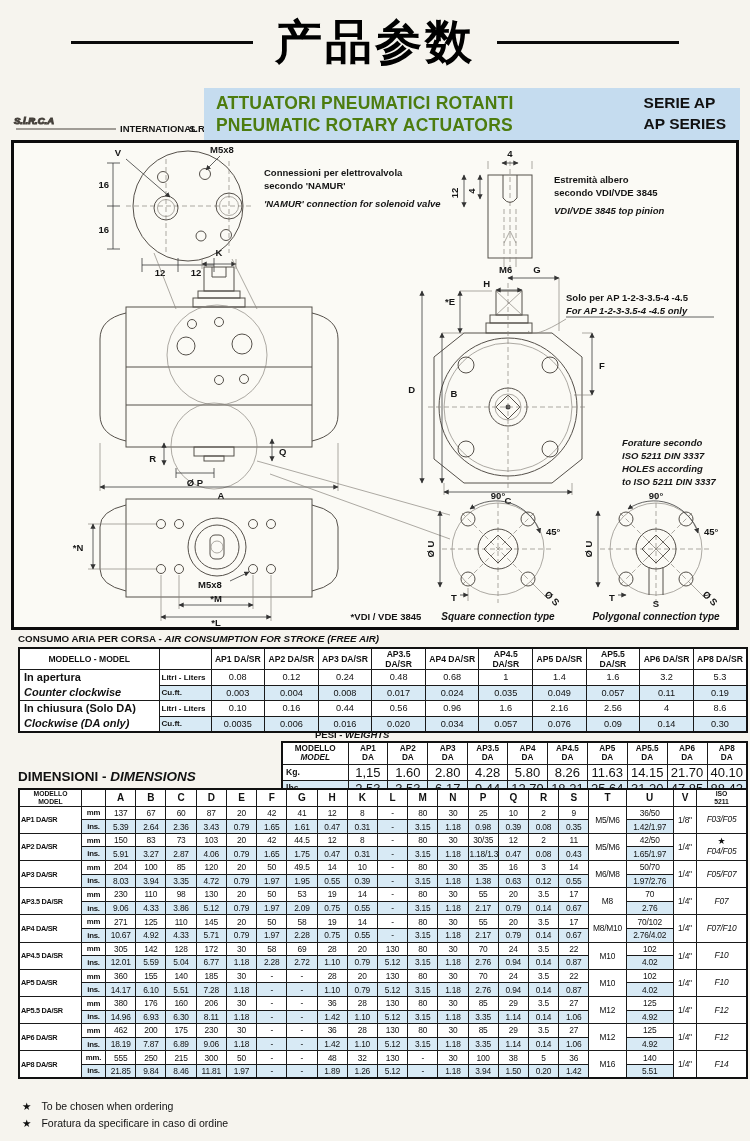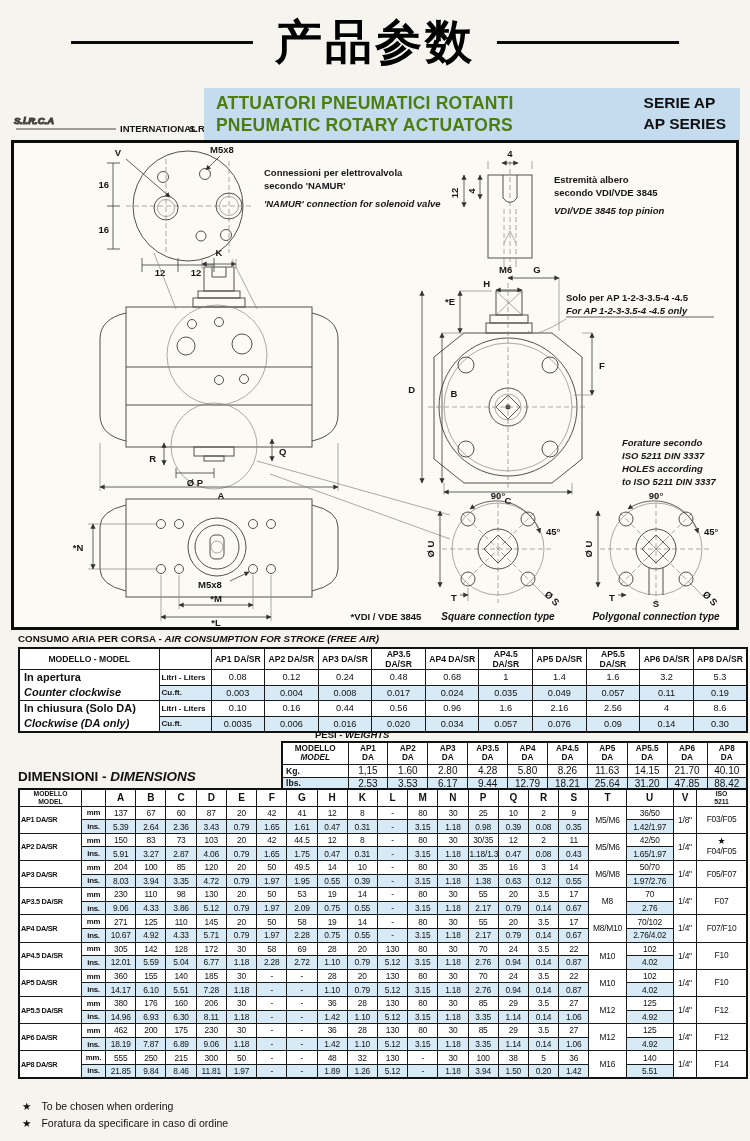--- a/index.html
+++ b/index.html
@@ -47,36 +47,36 @@
   table.air td.rowlabel .l2{font-size:11px;font-weight:bold;font-style:italic;line-height:15px;}
   table.air td.unitcell{font-size:8px;text-align:left;padding-left:2px;font-weight:bold;}
 
   
   .weights-wrap{position:absolute;top:729px;left:281px;width:467px;}
   .weights-wrap .sec-title{margin:0 0 1px 34px;font-size:9.5px;}
   table.weights{width:467px;border:2px solid #111;}
   table.weights th{height:22px;font-size:8.2px;line-height:1.15;}
   table.weights th .sub{font-weight:bold;}
   table.weights th .it{font-style:italic;}
-  table.weights td{height:13px;font-size:10px;}
+  table.weights td{height:13px;font-size:13px;}
   table.weights td.unitcell{text-align:left;padding-left:3px;font-weight:bold;font-size:8.6px;}
 
   
   .dims-title{position:absolute;top:769px;left:18px;font-size:13.5px;font-weight:bold;text-align:right;}
   .dims-title .en{font-style:italic;}
   .dims-wrap{position:absolute;top:788px;left:18px;width:730px;}
   table.dims{width:730px;border:2px solid #111;}
   table.dims th{height:13px;font-size:10px;}
   table.dims th.two{font-size:6.8px;line-height:1.15;}
   table.dims th.iso{font-size:6.8px;line-height:1.15;}
   table.dims td{height:13.6px;font-size:8.4px;letter-spacing:-.2px;white-space:nowrap;}
   table.dims td.modcell{font-size:7.3px;font-weight:bold;text-align:left;padding-left:1px;letter-spacing:-.3px;}
   table.dims td.unitcell{font-size:7.8px;font-weight:bold;}
   table.dims td.isocell .star{line-height:10px;font-size:9px;}
-  table.dims td.isocell .v{line-height:11px;}
+  table.dims td.isocell .v{line-height:11px;font-style:italic;}
 
   
   .footnotes{position:absolute;top:1098px;left:22px;font-size:10.5px;line-height:1.65;}
   .footnotes .star{margin-right:10px;}
 </style>
 </head>
 <body>
 
 <div class="page">
 

